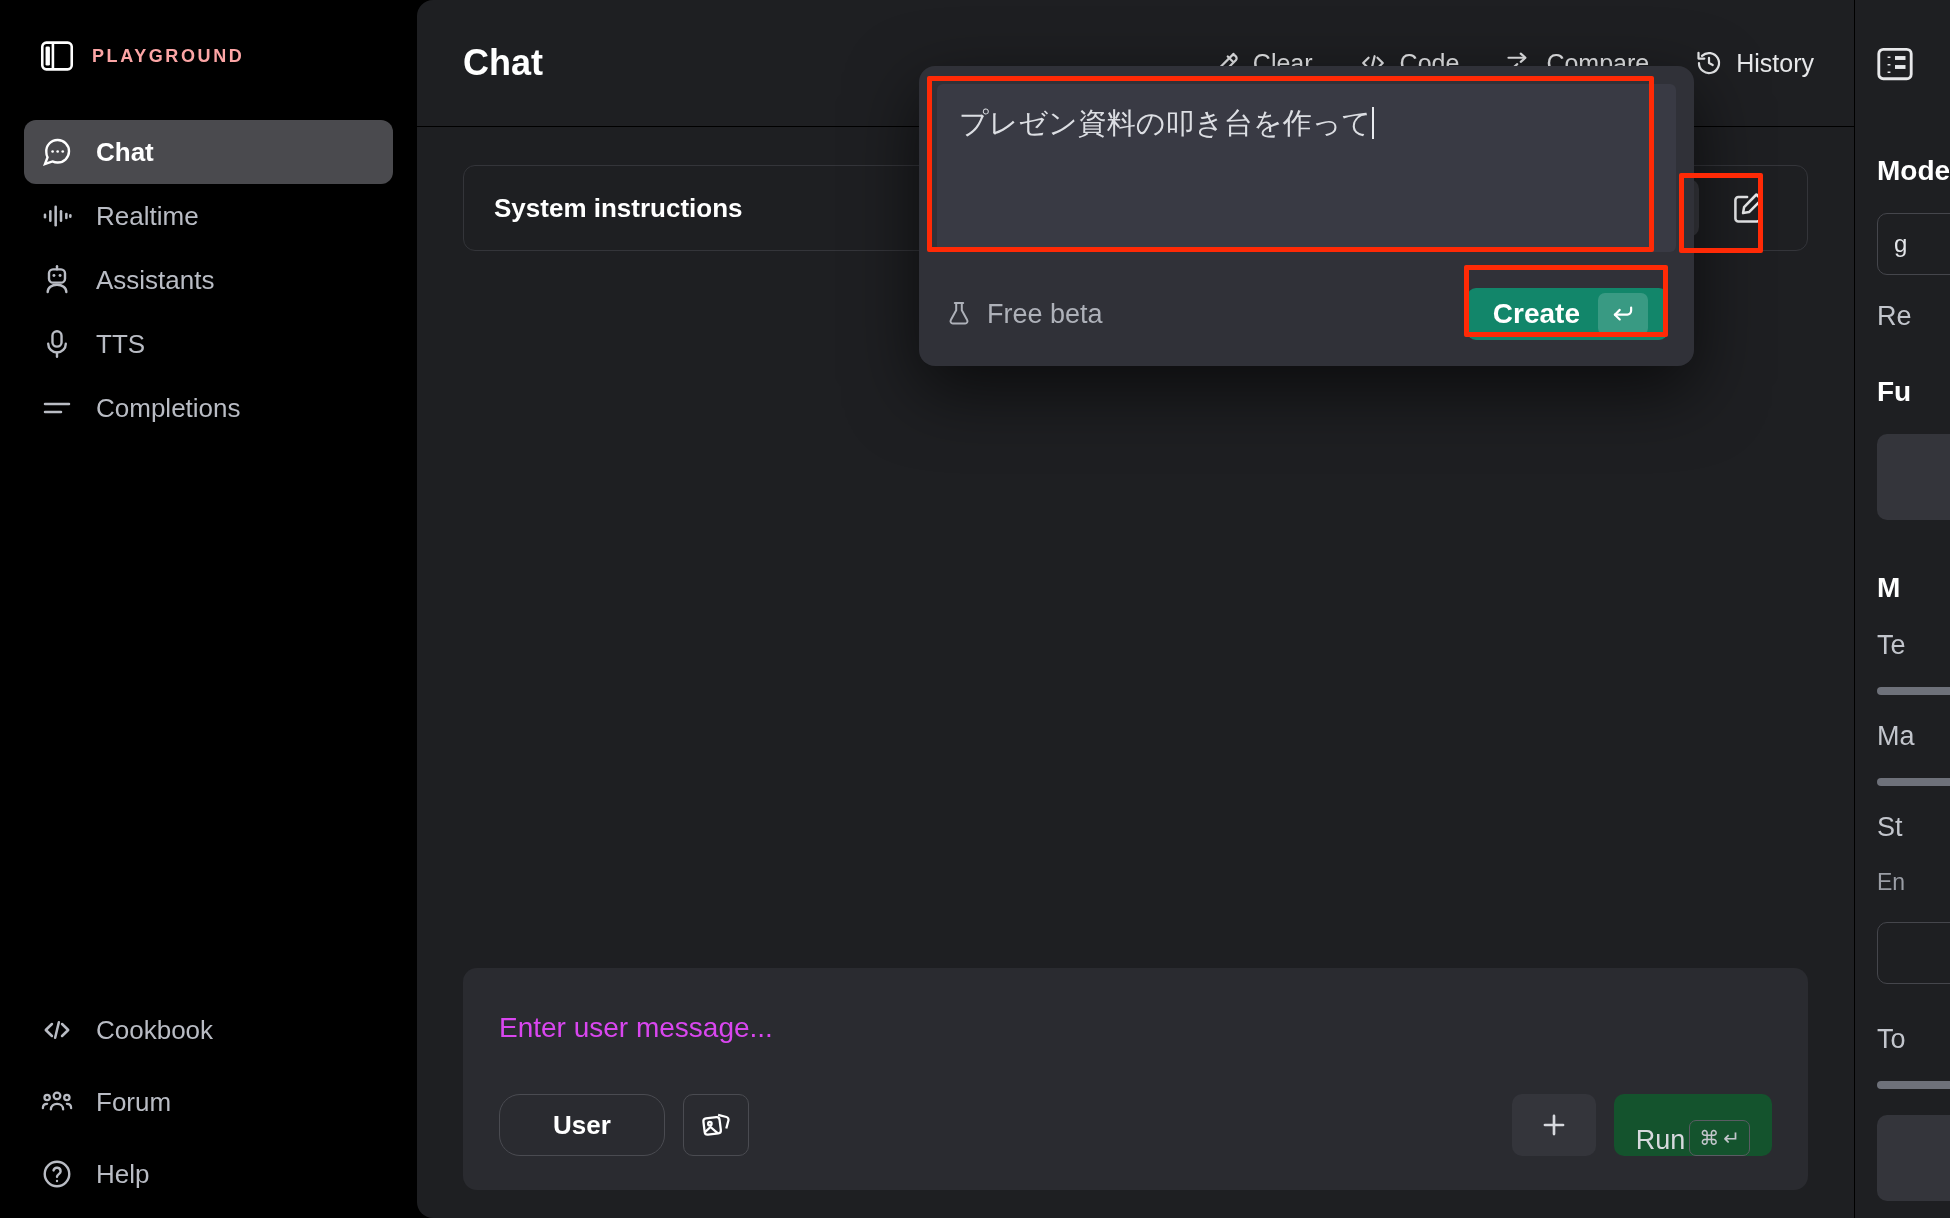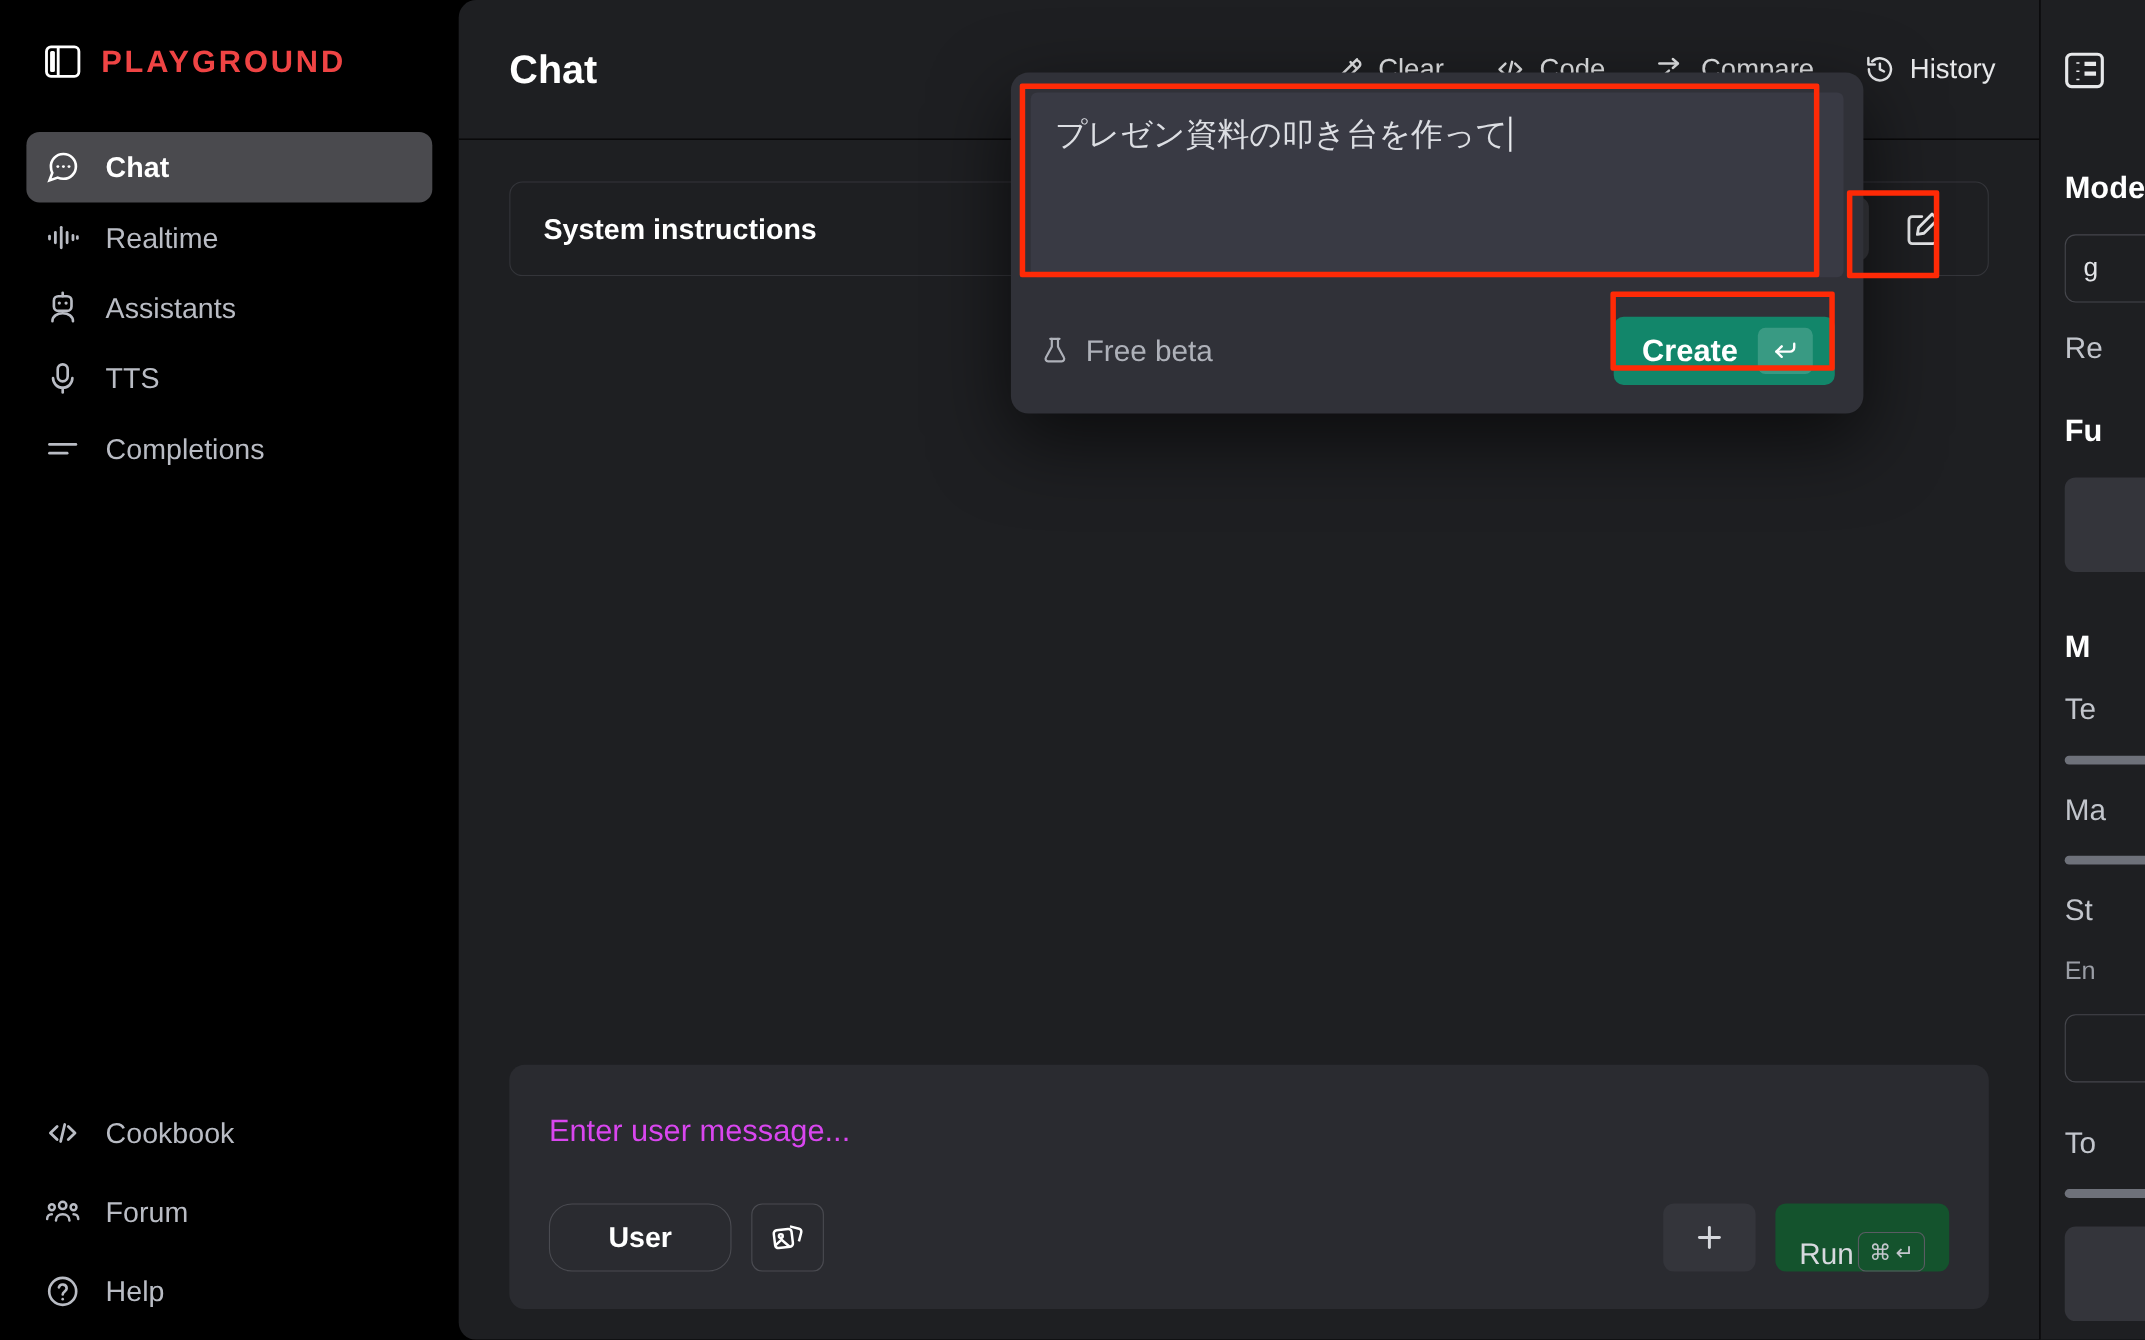--- a/index.html
+++ b/index.html
@@ -11,21 +11,21 @@
   }
   #root { position: relative; width: 1950px; height: 1218px; display: flex; }
 
   
   .sidebar {
     width: 417px; height: 1218px; background: #000000;
     flex: 0 0 417px; position: relative; padding: 0 24px;
   }
   .brand { display: flex; align-items: center; gap: 18px; height: 112px; padding-left: 16px; }
   .brand-mark { width: 34px; height: 30px; flex: 0 0 34px; }
-  .brand-text { color: #ef4444; font-size: 28px; letter-spacing: 2.6px; font-weight: 700; }
+  .brand-text { color: #fca5a5; font-size: 18px; letter-spacing: 2.6px; font-weight: 700; }
 
   .nav-group { margin-top: 8px; }
   .nav-item {
     display: flex; align-items: center; gap: 22px;
     height: 64px; padding-left: 16px; border-radius: 12px;
     color: #b9bcc4; font-size: 26px; cursor: pointer;
   }
   .nav-item .ico { width: 34px; height: 34px; flex: 0 0 34px; display:flex; align-items:center; justify-content:center;}
   .nav-item.active { background: #4a4a4e; color: #ffffff; font-weight: 700; }
   .nav-item.active .ico svg { stroke: #ffffff; }
@@ -127,21 +127,21 @@
   }
   .popup-text { color: #dcdee3; font-size: 29px; line-height: 1.35; }
   .caret {
     display: inline-block; width: 2px; height: 32px; background: #e8eaee;
     vertical-align: -6px; margin-left: 1px;
   }
   .popup-foot { display: flex; align-items: center; margin-top: 36px; padding: 0 8px 8px 8px; }
   .freebeta { display: flex; align-items: center; gap: 14px; color: #aeb1b9; font-size: 27px; }
   .create-btn {
     margin-left: auto; background: #12866a; border-radius: 9px;
-    height: 62px; display: flex; align-items: center; gap: 18px; padding: 0 20px 0 26px; cursor: pointer;
+    height: 52px; display: flex; align-items: center; gap: 18px; padding: 0 20px 0 26px; cursor: pointer;
   }
   .create-label { color: #ffffff; font-size: 28px; font-weight: 700; }
   .create-kbd {
     width: 50px; height: 42px; border-radius: 7px; background: rgba(255,255,255,0.17);
     display: flex; align-items: center; justify-content: center;
   }
 
   
   .anno { position: absolute; border: 5px solid #ff2a06; border-radius: 2px; z-index: 60; pointer-events: none; }
   #anno-textarea { left: 927px; top: 76px; width: 727px; height: 176px; }

